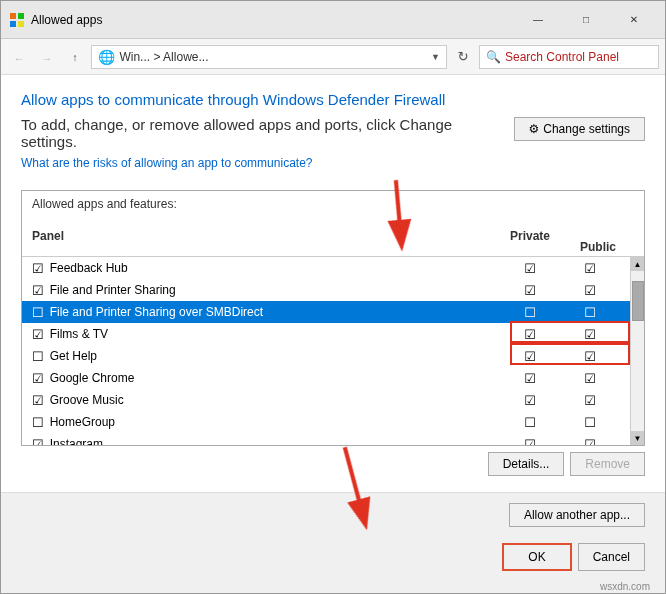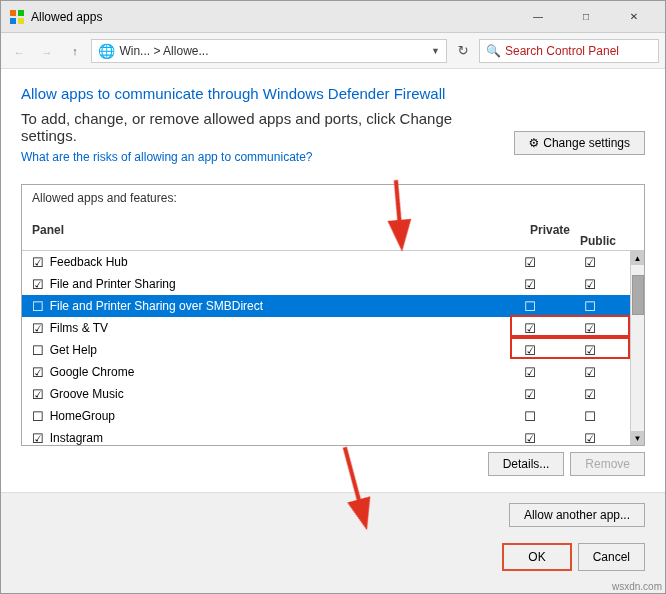--- a/index.html
+++ b/index.html
@@ -15,21 +15,21 @@
       width: 666px;
       height: 594px;
       background: #f0f0f0;
       border: 1px solid #999;
       display: flex;
       flex-direction: column;
     }
     
     .title-bar {
       background: #e8e8e8;
-      height: 32px;
+      height: 38px;
       display: flex;
       align-items: center;
       padding: 0 8px;
       border-bottom: 1px solid #ccc;
       flex-shrink: 0;
     }
     .title-bar-icon {
       width: 16px;
       height: 16px;
       margin-right: 6px;
@@ -158,21 +158,21 @@
       margin-top: -4px;
       padding: 4px 10px;
       border: 1px solid #aaa;
       background: #f0f0f0;
       cursor: pointer;
       font-size: 12px;
       display: flex; align-items: center; gap: 4px;
     }
     .header-row {
       display: flex;
-      align-items: center;
+      align-items: flex-start;
       justify-content: space-between;
       margin-bottom: 10px;
     }
     .header-left { flex: 1; }
 
     
     .apps-panel {
       border: 1px solid #aaa;
       flex: 1;
       display: flex;
@@ -196,21 +196,21 @@
     }
     .col-name {
       flex: 1;
       font-size: 12px;
       font-weight: 600;
       color: #333;
       padding: 3px 0;
     }
     .col-private {
       width: 60px;
-      text-align: right;
+      text-align: left;
       font-size: 12px;
       font-weight: 600;
       color: #333;
     }
     .col-public {
       width: 60px;
       text-align: center;
       font-size: 12px;
       font-weight: 600;
       color: #333;
@@ -304,21 +304,21 @@
       border: 1px solid #aaa;
       background: #f0f0f0;
       cursor: pointer;
       font-size: 12px;
     }
 
     
     .watermark {
       position: fixed;
       bottom: 2px;
-      right: 4px;
+      right: 16px;
       font-size: 10px;
       color: #888;
       z-index: 100;
     }
 
     .apps-table-outer {
       display: flex;
       flex-direction: column;
       flex: 1;
       overflow: hidden;

